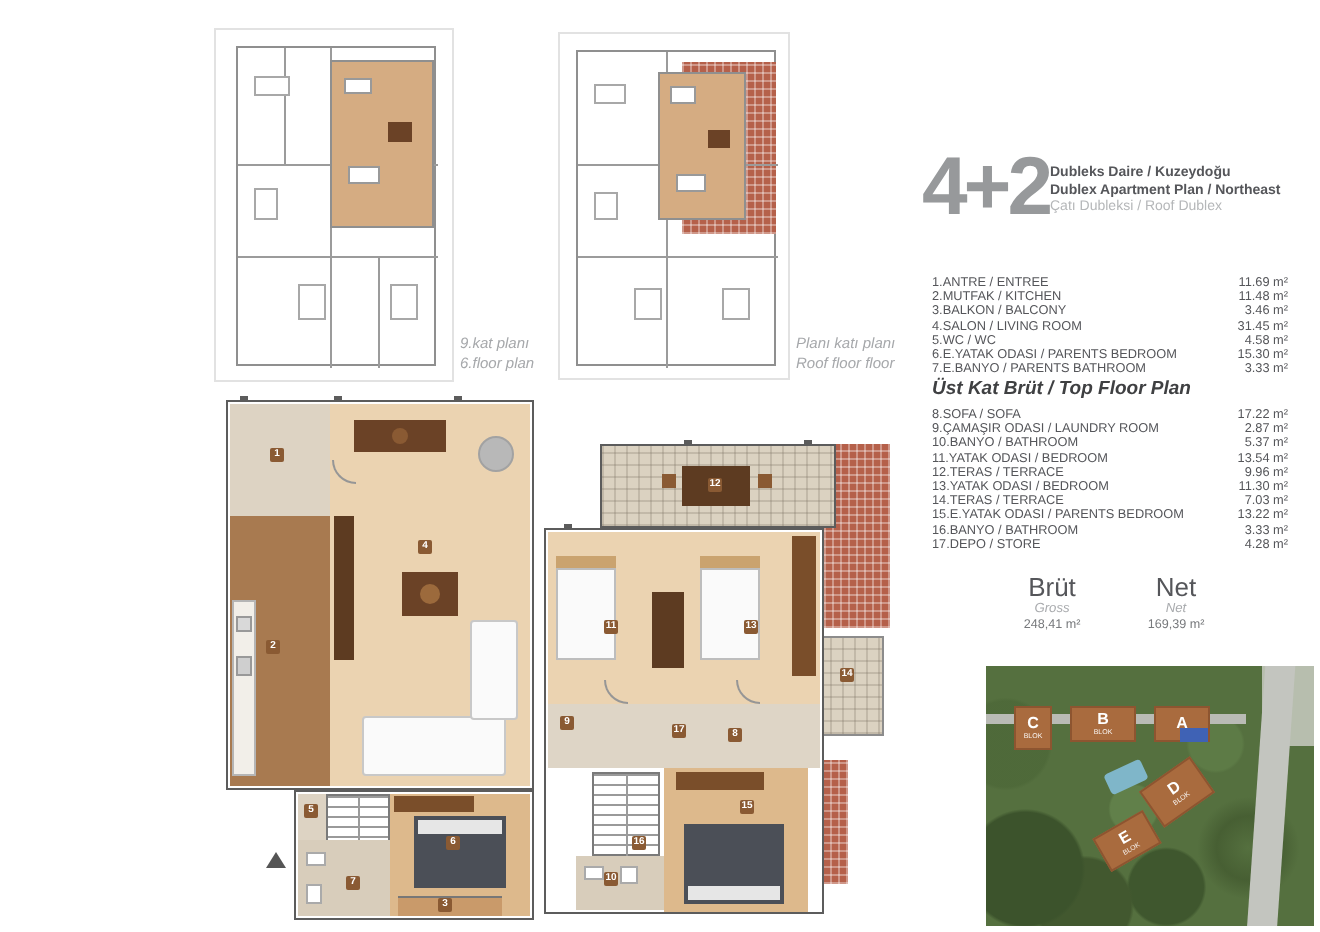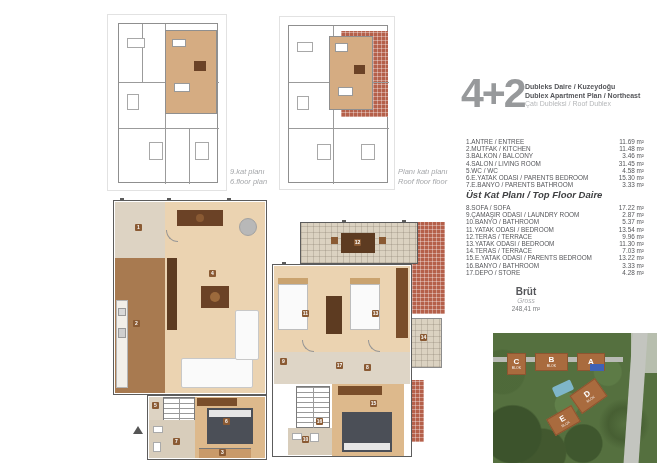--- a/index.html
+++ b/index.html
@@ -21,21 +21,21 @@
 
   
   .type-big{position:absolute;left:461px;top:74px;font-size:41px;line-height:38px;font-weight:800;color:#97999b;letter-spacing:-2px}
   .hlines{position:absolute;left:525px;top:83px;font-size:7px;line-height:8.6px;color:#55565a;font-weight:bold}
   .hlines .light{color:#b5b7b9;font-weight:normal}
   .sec-title{position:absolute;font-size:9.5px;font-weight:bold;font-style:italic;color:#3f4042}
   .room-list{position:absolute;width:178px}
   .lrow{display:flex;justify-content:space-between;font-size:6.4px;line-height:7.2px;color:#55565a}
   .totals{position:absolute;left:498px;top:286px;width:118px;display:flex;justify-content:space-between;text-align:center}
   .tcol{width:56px}
-  .tlab{font-size:10px;font-weight:bold;color:#55565a}
+  .tlab{font-size:13px;font-weight:normal;color:#55565a}
   .tsub{font-size:6.6px;font-style:italic;color:#a9abae;line-height:8px}
   .tval{font-size:6.3px;color:#77797c;line-height:8px}
 
   
   .plan{position:absolute}
   .wall{position:absolute;border:1.5px solid #5c5c5c;background:#fff}
   .room{position:absolute}
   .wood-l{background:#ebd3b1}
   .wood-m{background:#ddb98c}
   .kitchen{background:#a87a50}
@@ -160,21 +160,21 @@
     <div class="lrow">
         <span>6.E.YATAK ODASI / PARENTS BEDROOM</span>
         <span>15.30 m²</span>
       </div>
     <div class="lrow">
         <span>7.E.BANYO / PARENTS BATHROOM</span>
         <span>3.33 m²</span>
       </div>
   </div>
 
-  <div class="sec-title" style="left:466px;top:189px">Üst Kat Planı / Top Floor Daire</div>
+  <div class="sec-title" style="left:466px;top:189px">Üst Kat Brüt / Top Floor Plan</div>
   <div class="room-list" style="left:466px;top:204px">
     <div class="lrow">
         <span>8.SOFA / SOFA</span>
         <span>17.22 m²</span>
       </div>
     <div class="lrow">
         <span>9.ÇAMAŞIR ODASI / LAUNDRY ROOM</span>
         <span>2.87 m²</span>
       </div>
     <div class="lrow">
@@ -209,20 +209,25 @@
         <span>17.DEPO / STORE</span>
         <span>4.28 m²</span>
       </div>
   </div>
 
   <div class="totals">
     <div class="tcol">
       <div class="tlab">Brüt</div>
       <div class="tsub">Gross</div>
       <div class="tval">248,41 m²</div>
+    </div>
+    <div class="tcol">
+      <div class="tlab">Net</div>
+      <div class="tsub">Net</div>
+      <div class="tval">169,39 m²</div>
     </div>
   </div>
 
   <div class="site">
     <div class="corner-light"></div>
     <div class="road-r"></div>
     <div class="road-t"></div>
     <div class="pool"></div>
     <div class="blockb" style="left:14px;top:20px;width:19px;height:22px">
       <span>C</span>

